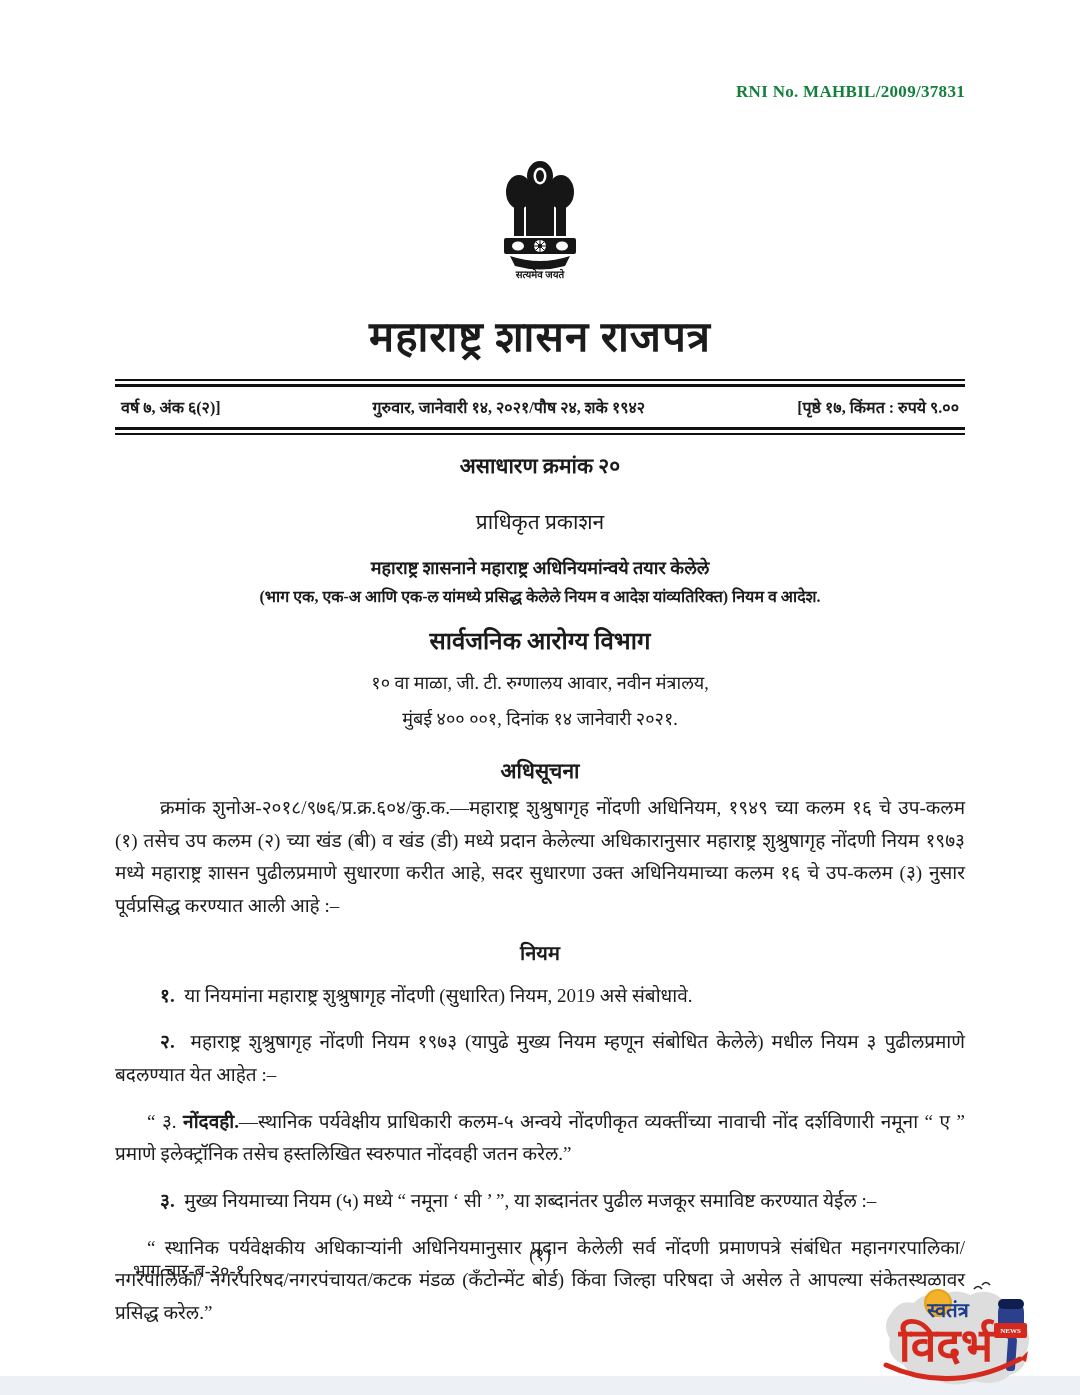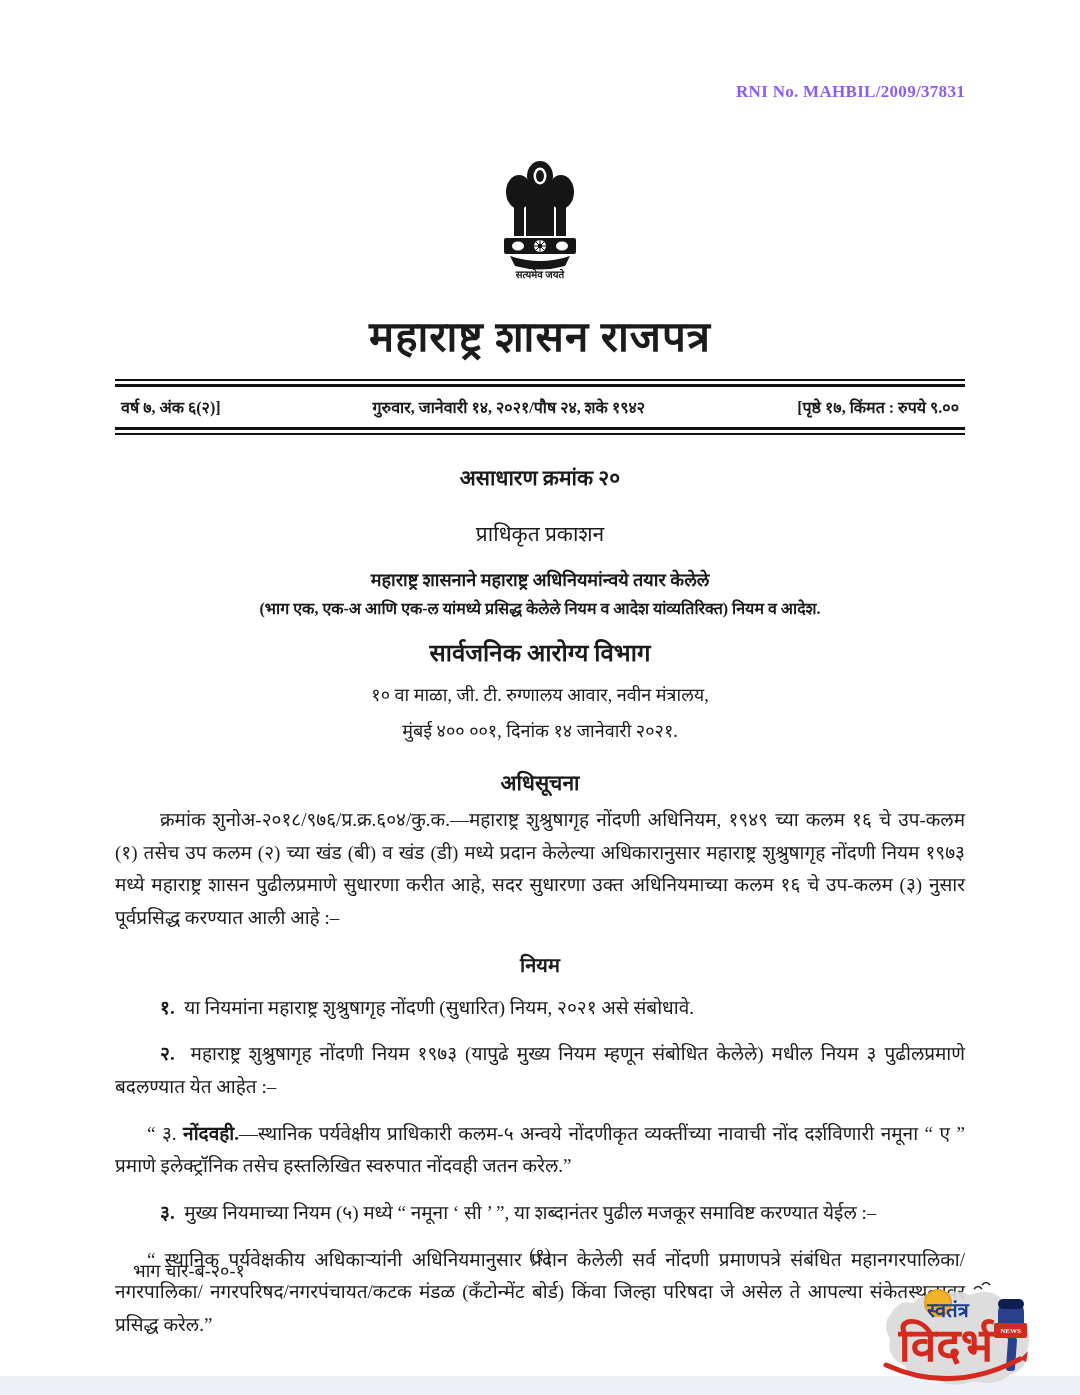--- a/index.html
+++ b/index.html
@@ -12,21 +12,21 @@
     color:#1b1b1b;
     overflow:hidden;
   }
   .content{padding:0 115px;}
   .rni{
     text-align:right;
     font-weight:bold;
     font-size:17px;
     letter-spacing:.3px;
     padding-top:82px;
-    color:#8b5cf6;
+    color:#15803d;
   }
   .emblem-wrap{text-align:center;margin-top:52px;}
   .emblem-wrap svg{display:inline-block;}
   .gazette-title{
     text-align:center;
     font-size:42px;
     font-weight:bold;
     margin-top:20px;
     letter-spacing:1px;
   }
@@ -45,21 +45,21 @@
   .band .rule-bot-thin{border-top:2px solid #111;}
   .band-row{
     display:flex;align-items:center;justify-content:space-between;
     padding:9px 6px 9px 6px;
     font-size:16px;font-weight:bold;
   }
   .band-row .cell-left{white-space:nowrap;}
   .band-row .cell-center{flex:1;text-align:center;white-space:nowrap;}
   .band-row .cell-right{white-space:nowrap;}
   .c{text-align:center;}
-  .h-issue{font-size:21px;font-weight:bold;margin-top:28px;}
+  .h-issue{font-size:21px;font-weight:bold;margin-top:16px;}
   .h-auth{font-size:21px;font-weight:normal;margin-top:28px;}
   .h-made1{font-size:18px;font-weight:bold;margin-top:20px;}
   .h-made2{font-size:16px;font-weight:bold;margin-top:6px;}
   .h-dept{font-size:24px;font-weight:bold;margin-top:16px;}
   .h-addr1{font-size:18px;margin-top:14px;}
   .h-addr2{font-size:18px;margin-top:12px;}
   .h-notif{font-size:21px;font-weight:bold;margin-top:26px;}
   .act-title{font-size:19px;font-weight:bold;margin-top:28px;}
   p.body-par{
     font-size:19px;
@@ -149,21 +149,21 @@
     <div class="c h-dept">सार्वजनिक आरोग्य विभाग</div>
     <div class="c h-addr1">१० वा माळा, जी. टी. रुग्णालय आवार, नवीन मंत्रालय,</div>
     <div class="c h-addr2">मुंबई ४०० ००१, दिनांक १४ जानेवारी २०२१.</div>
     <div class="c h-notif">अधिसूचना</div>
 
 
     <p class="body-par indent">क्रमांक  शुनोअ-२०१८/९७६/प्र.क्र.६०४/कु.क.—महाराष्ट्र शुश्रुषागृह नोंदणी अधिनियम, १९४९ च्या कलम १६ चे उप-कलम (१) तसेच उप कलम (२) च्या खंड (बी) व खंड (डी) मध्ये प्रदान केलेल्या अधिकारानुसार महाराष्ट्र शुश्रुषागृह नोंदणी नियम १९७३ मध्ये महाराष्ट्र शासन पुढीलप्रमाणे सुधारणा करीत आहे, सदर सुधारणा उक्त अधिनियमाच्या  कलम १६ चे उप-कलम (३)  नुसार पूर्वप्रसिद्ध करण्यात आली आहे :–</p>
 
     <div class="c rules-head">नियम</div>
 
-    <p class="body-par indent rule-item"><span class="num">१.</span>&nbsp;&nbsp;<span>या नियमांना महाराष्ट्र शुश्रुषागृह नोंदणी (सुधारित) नियम, २०२१ असे संबोधावे.</span></p>
+    <p class="body-par indent rule-item"><span class="num">१.</span>&nbsp;&nbsp;<span>या नियमांना महाराष्ट्र शुश्रुषागृह नोंदणी (सुधारित) नियम, 2019 असे संबोधावे.</span></p>
 
     <p class="body-par indent rule-item"><span class="num">२.</span>&nbsp;&nbsp;<span>महाराष्ट्र शुश्रुषागृह नोंदणी नियम १९७३ (यापुढे मुख्य नियम म्हणून संबोधित केलेले) मधील नियम ३ पुढीलप्रमाणे बदलण्यात येत आहेत :–</span></p>
 
     <p class="body-par quote-par"><span>“ ३. </span><span class="b">नोंदवही.</span><span>—स्थानिक पर्यवेक्षीय प्राधिकारी कलम-५ अन्वये नोंदणीकृत व्यक्तींच्या नावाची नोंद दर्शविणारी नमूना “ ए ” प्रमाणे इलेक्ट्रॉनिक तसेच हस्तलिखित स्वरुपात नोंदवही जतन करेल.”</span></p>
 
     <p class="body-par indent rule-item"><span class="num">३.</span>&nbsp;&nbsp;<span>मुख्य नियमाच्या नियम (५) मध्ये “ नमूना ‘ सी ’ ”, या  शब्दानंतर पुढील मजकूर समाविष्ट करण्यात येईल :–</span></p>
 
     <p class="body-par quote-par">“ स्थानिक पर्यवेक्षकीय अधिकाऱ्यांनी अधिनियमानुसार प्रदान केलेली सर्व नोंदणी प्रमाणपत्रे संबंधित महानगरपालिका/नगरपालिका/ नगरपरिषद/नगरपंचायत/कटक मंडळ (कँटोन्मेंट बोर्ड) किंवा जिल्हा परिषदा जे असेल ते आपल्या संकेतस्थळावर प्रसिद्ध करेल.”</p>
 
   </div>

